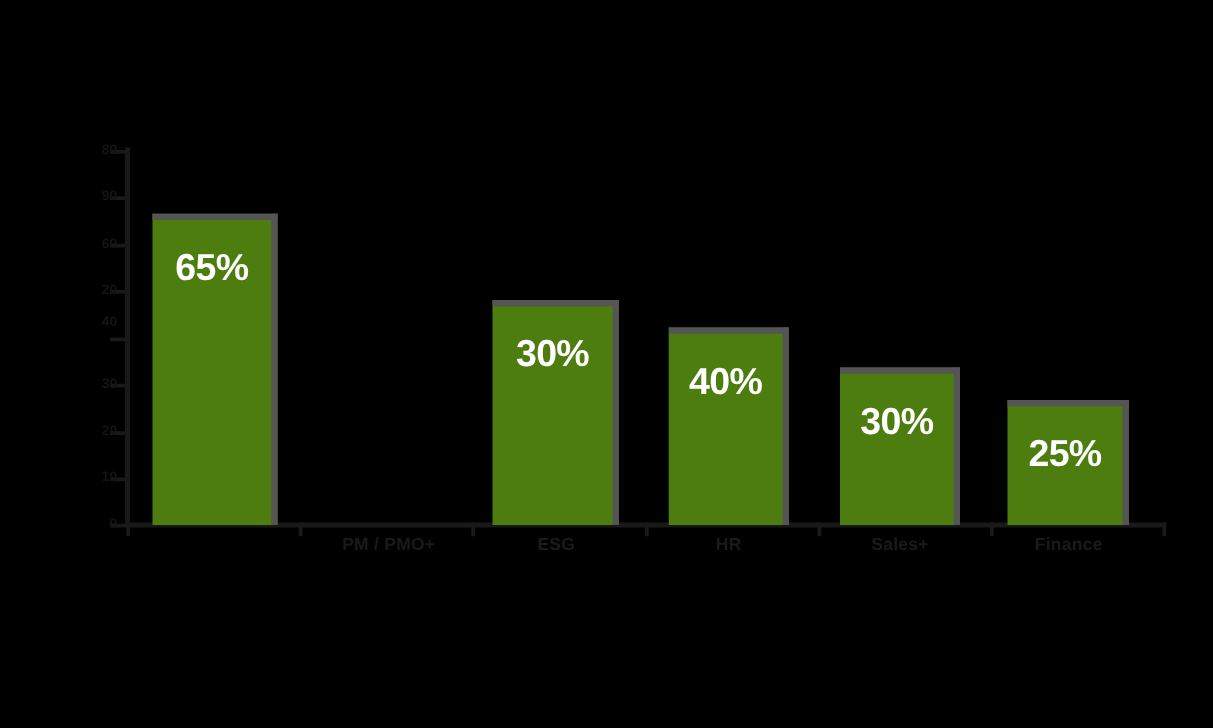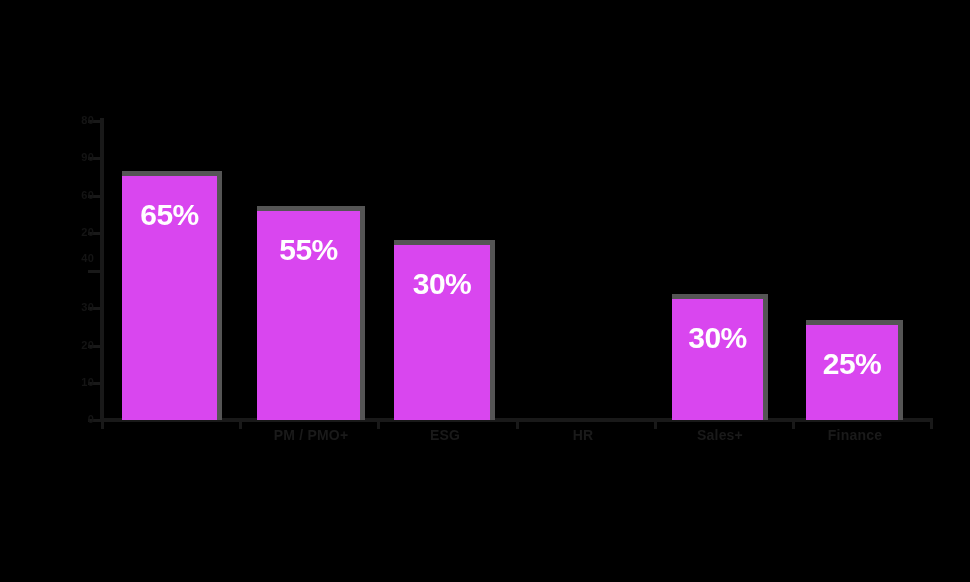--- a/index.html
+++ b/index.html
@@ -43,21 +43,21 @@
   .x-tick{
     position:absolute;
     top:418px;
     width:3px;height:11px;
     background:#191919;
   }
 
   
   .bar{
     position:absolute;
-    background:#d946ef;
+    background:#4d7c0f;
     border-top:5px solid #555555;
     border-right:5px solid #555555;
     box-sizing:border-box;
   }
   .bar-value{
     position:absolute;
     width:100%;
     text-align:center;
     color:#FFFFFF;
     font-weight:bold;
@@ -111,28 +111,28 @@
   <div class="x-tick" style="left:377px"></div>
   <div class="x-tick" style="left:516px"></div>
   <div class="x-tick" style="left:654px"></div>
   <div class="x-tick" style="left:792px"></div>
   <div class="x-tick" style="left:930px"></div>
 
   <div class="bar" style="left:122px;top:171px;width:100px;height:249px">
     <div class="bar-value" style="top:22px">65%</div>
   </div>
 
-  <div class="bar" style="left:257px;top:206px;width:108px;height:214px">
-    <div class="bar-value" style="top:22px">55%</div>
-  </div>
 
   <div class="bar" style="left:394px;top:240px;width:101px;height:180px">
     <div class="bar-value" style="top:22px">30%</div>
   </div>
 
+  <div class="bar" style="left:535px;top:262px;width:96px;height:158px">
+    <div class="bar-value" style="top:22px">40%</div>
+  </div>
 
   <div class="bar" style="left:672px;top:294px;width:96px;height:126px">
     <div class="bar-value" style="top:22px">30%</div>
   </div>
 
   <div class="bar" style="left:806px;top:320px;width:97px;height:100px">
     <div class="bar-value" style="top:22px">25%</div>
   </div>
 
   <div class="cat-label" style="left:251px;width:120px">PM / PMO+</div>

